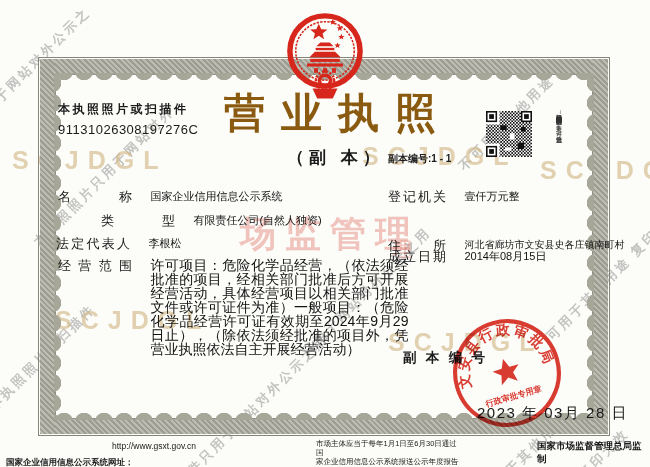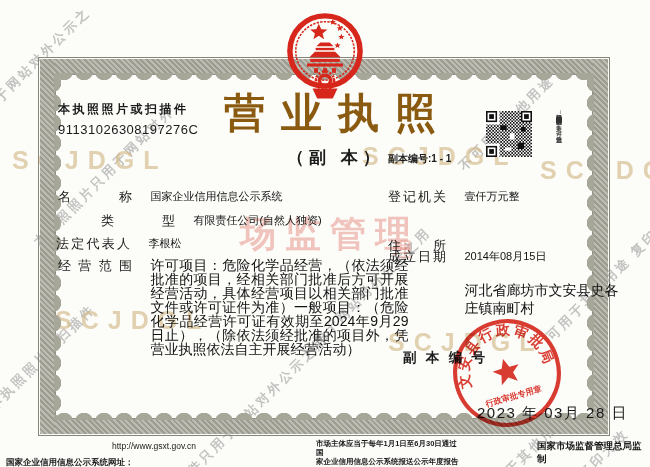--- a/index.html
+++ b/index.html
@@ -59,21 +59,21 @@
   .auth-lbl{position:absolute;left:403px;top:349px;width:82px;font-weight:bold;font-size:13.5px;
       text-align:justify;text-align-last:justify;z-index:2;}
   
   .issue-date{position:absolute;left:477px;top:404px;font-size:15px;letter-spacing:1.5px;z-index:2;white-space:nowrap;}
   .seal{position:absolute;left:450px;top:316px;width:114px;height:114px;z-index:4;
       transform:rotate(-16deg);opacity:.9;mix-blend-mode:multiply;}
   
   .footer{position:absolute;left:0;right:0;top:437px;height:30px;font-size:8.5px;z-index:2;}
   .f-site-label{position:absolute;left:6px;top:20px;font-weight:bold;}
   .f-site-url{position:absolute;left:112px;top:4px;}
-  .f-notice{position:absolute;left:316px;top:2px;width:146px;font-size:7.5px;line-height:9px;font-weight:bold;}
+  .f-notice{position:absolute;left:316px;top:2px;width:146px;font-size:7.5px;line-height:9px;font-weight:normal;}
   .f-sup{position:absolute;left:537px;top:3px;font-size:9.5px;font-weight:bold;}
 </style>
 </head>
 <body>
 
 <div class="page">
 
   <div class="wm-layer">
     <span class="wm" style="left:-20px;top:105px;">用于网站对外公示之</span>
     <span class="wm" style="left:30px;top:238px;">本执照照片只用于网站对外</span>
@@ -181,21 +181,21 @@
   <div class="row" style="left:388px;top:188px;">
     <span class="lbl lbl-r">登记机关</span>
     <span class="val">壹仟万元整</span>
   </div>
   <div class="row" style="left:388px;top:212px;margin-top:36px;">
     <span class="lbl lbl-r">成立日期</span>
     <span class="val">2014年08月15日</span>
   </div>
   <div class="row" style="left:388px;top:237px;">
     <span class="lbl lbl-r">住所</span>
-    <span class="val" style="width:166px;font-size:14px;margin-top:44px;">河北省廊坊市文安县史各庄镇南町村</span>
+    <span class="val" style="width:166px;font-size:10px;">河北省廊坊市文安县史各庄镇南町村</span>
   </div>
 
   <div class="auth-lbl">副本编号</div>
 
   <svg class="seal" viewBox="0 0 110 110">
     <circle cx="55" cy="55" r="50" fill="none" stroke="#d7261b" stroke-width="4"></circle>
     <defs>
         <path id="sealArc" d="M 23,73.5 A 37,37 0 1 1 87,73.5"></path>
       </defs>
     <text fill="#d7261b" font-size="13.5" font-weight="bold" letter-spacing="2">

